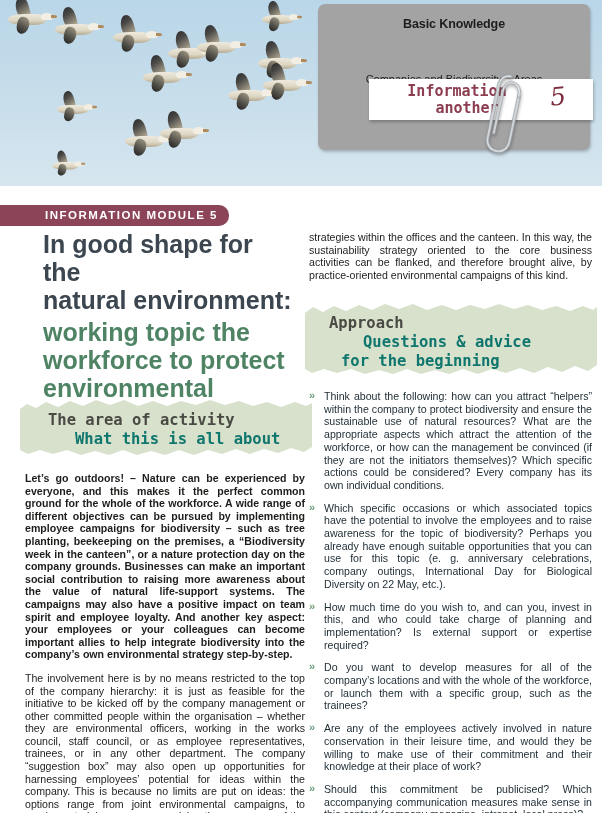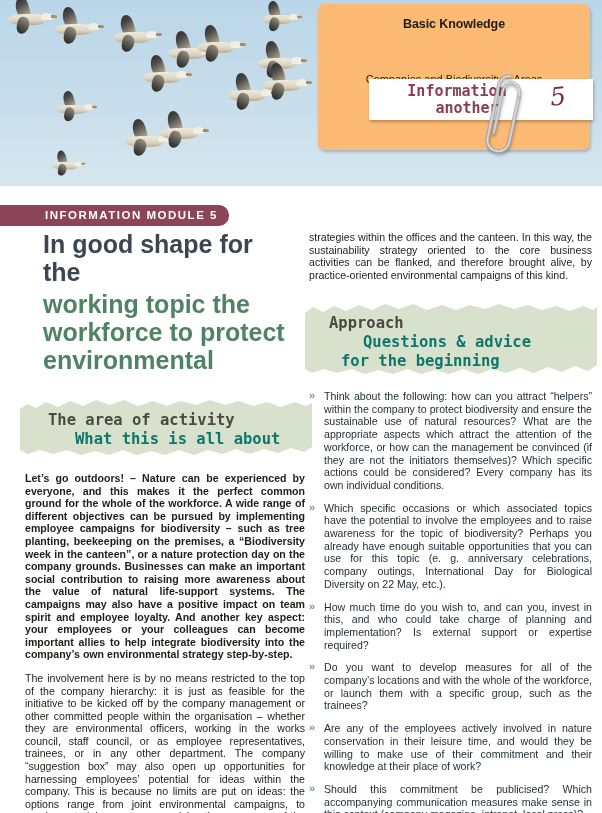--- a/index.html
+++ b/index.html
@@ -64,21 +64,21 @@
     transform: rotate(12deg);
   }
   .goose.s { transform: scale(0.82); }
   .goose.xs { transform: scale(0.68); }
 
   
   .green-panel {
     position: absolute;
     left: 318px; top: 4px;
     width: 272px; height: 146px;
-    background: #fdba74;
+    background: #a3a3a3;
     border-radius: 7px;
     box-shadow: 1px 2px 3px rgba(0,0,0,0.22);
   }
   .green-panel .ptitle {
     position: absolute;
     left: 0; right: 0; top: 13px;
     text-align: center;
     color: #1d1d1b;
     font-weight: bold;
     font-size: 12.5px;
@@ -348,20 +348,21 @@
     <path d="M25 22 C25 14 21 10 16 10 C11 10 8 14 8 21 L8 63" fill="none" stroke="#f2f4f6" stroke-width="1.2" stroke-linecap="round"></path>
   </svg>
 </div>
 
 <div class="content">
 
   <div class="badge">INFORMATION MODULE 5</div>
 
   <h1 class="main-title">
     <span>In good shape for the</span><br>
+    <span>natural environment:</span>
     <span class="green">
       <span>working topic the</span><br>
       <span>workforce to protect</span><br>
       <span>environmental</span>
     </span>
   </h1>
 
   <div class="heading-band" style="left:20px; top:211px; width:292px; height:62px;">
     <svg class="tornbg" viewBox="0 0 292 62" preserveAspectRatio="none">
       <path d="M0,12 L7,7 L16,11 L26,5 L38,10 L50,4 L63,9 L76,3 L90,8 L104,3 L118,9

